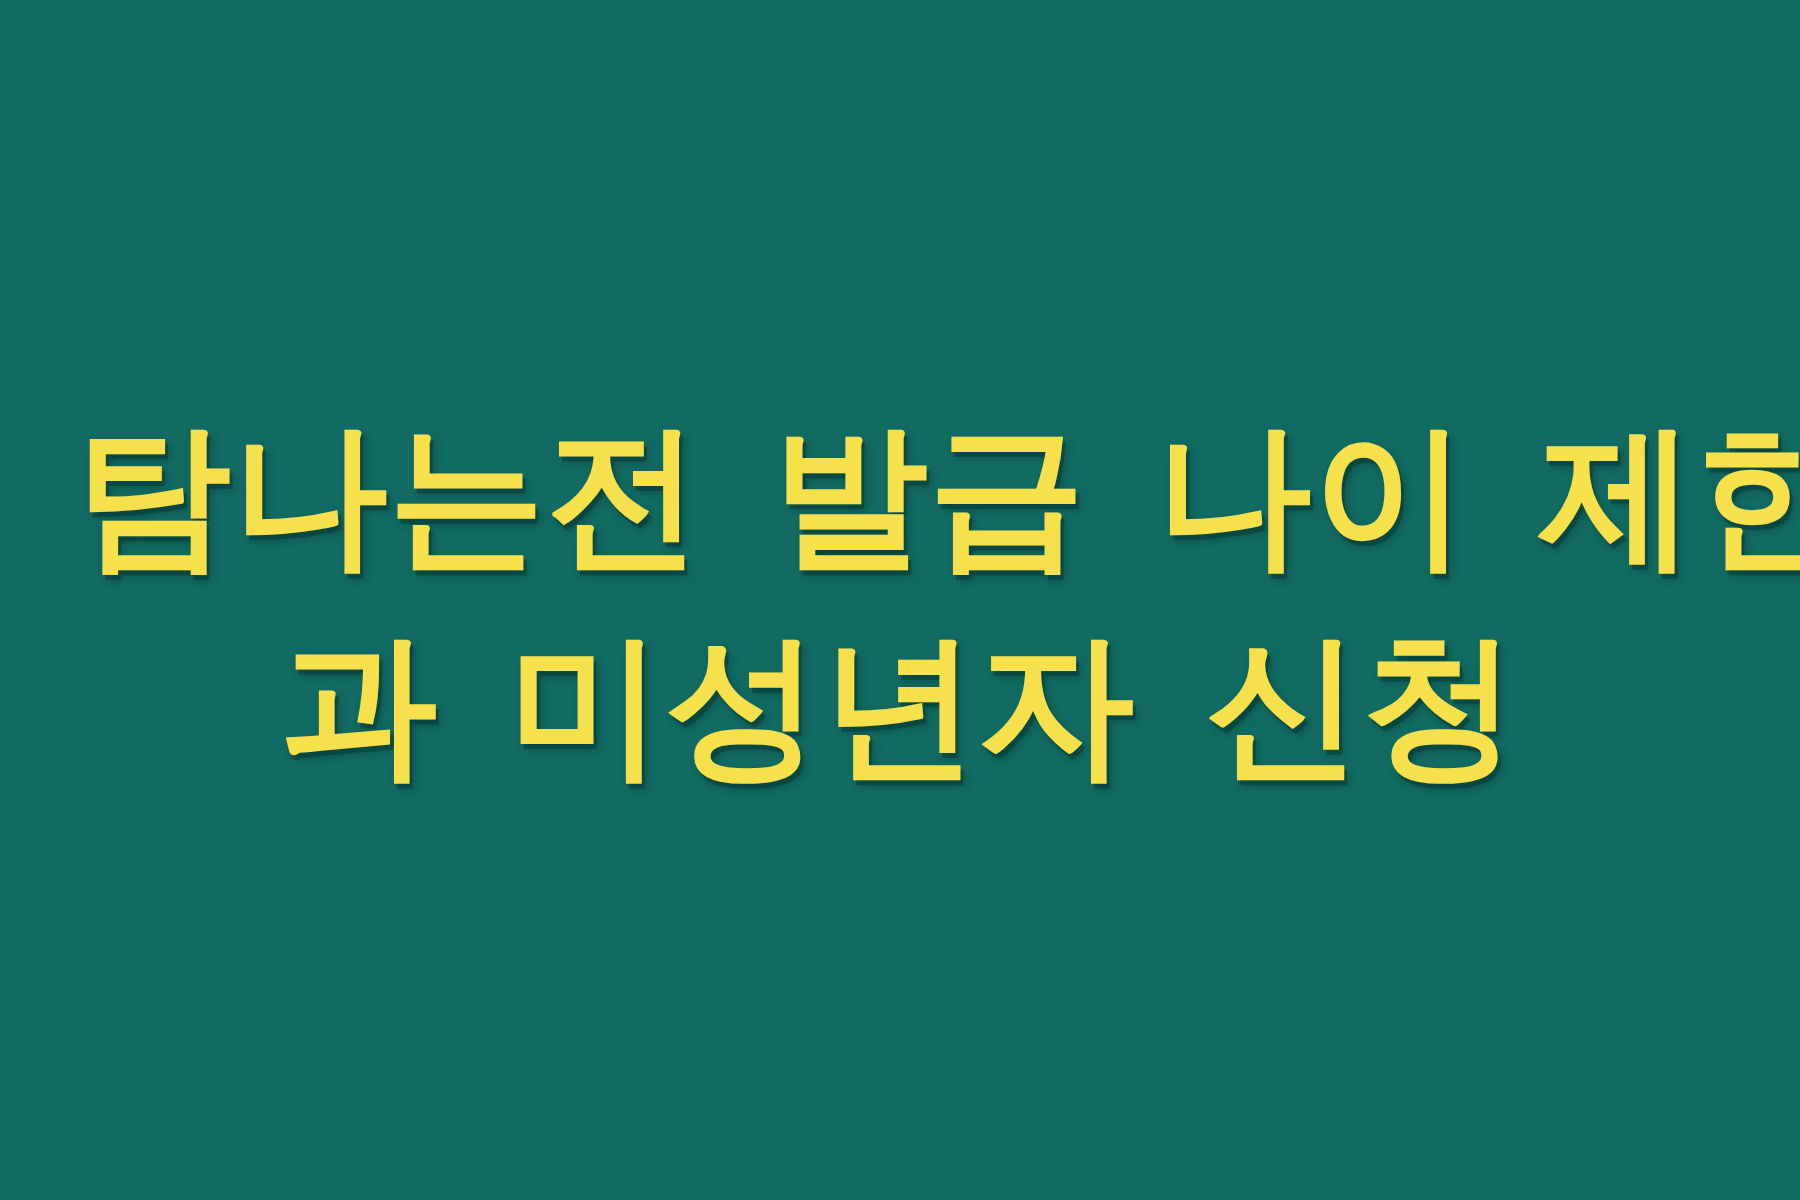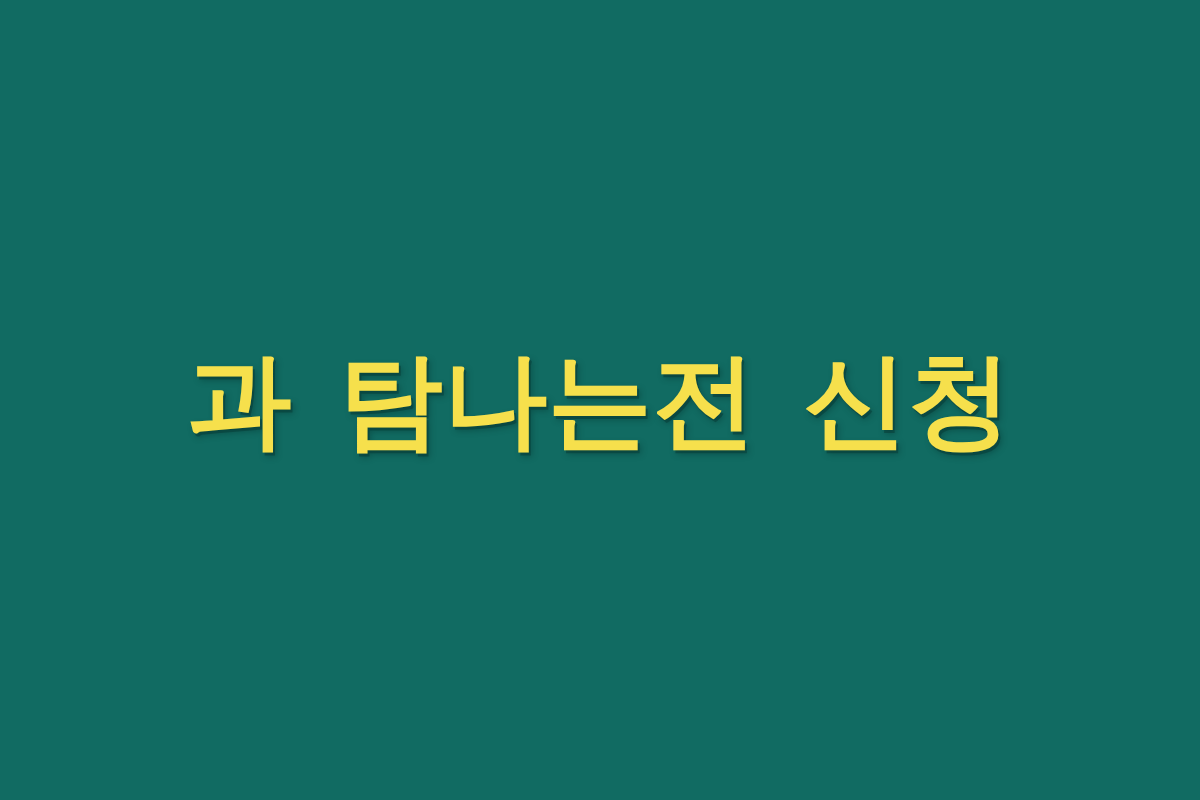--- a/index.html
+++ b/index.html
@@ -52,18 +52,19 @@
     font-size: 104px;
   }
 </style>
 </head>
 <body>
 
 <div id="banner-canvas">
 
   <div id="headline-block">
 
+    <span class="headline-line line-1">탐나는전 발급 나이 제한</span>
 
-    <span class="headline-line line-2">과 탐나는전 신청</span>
+    <span class="headline-line line-2">과 미성년자 신청</span>
 
   </div>
 
 </div>
 
 </body></html>

